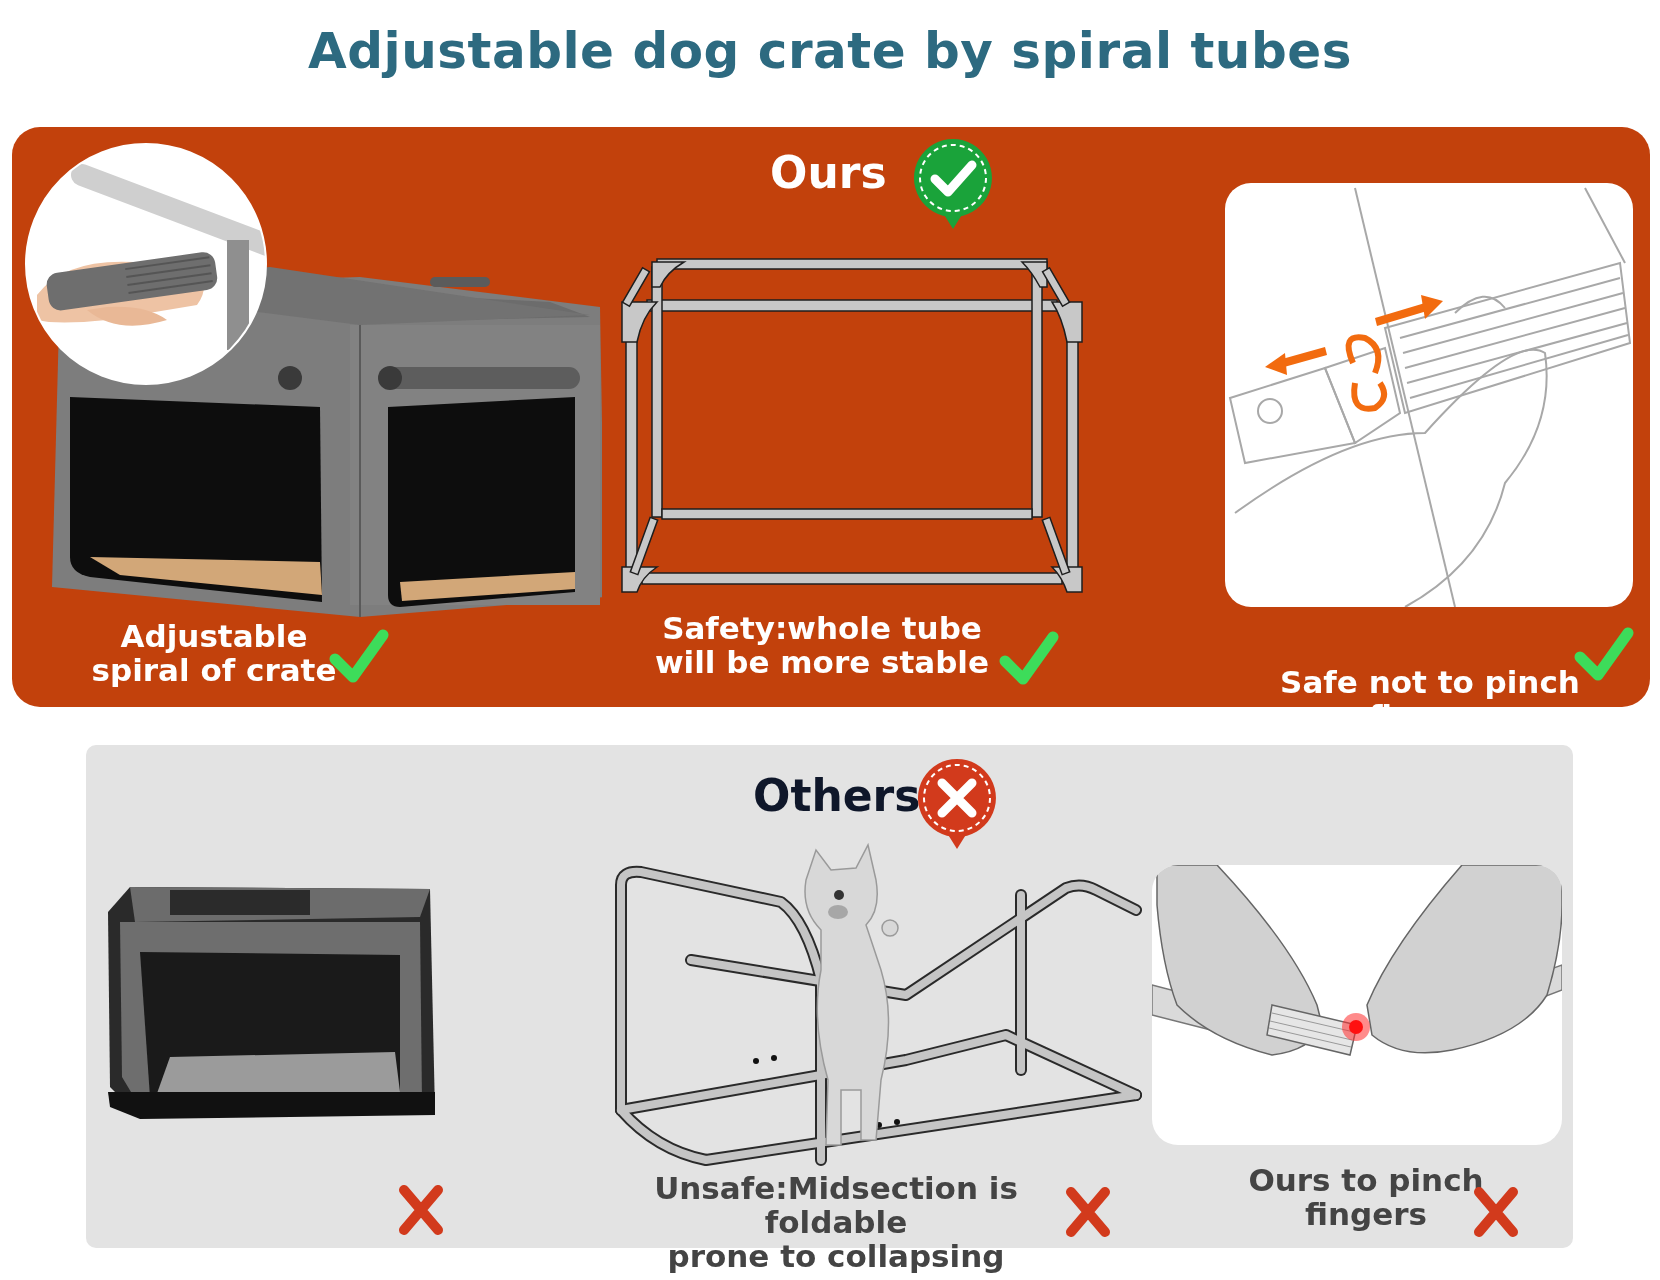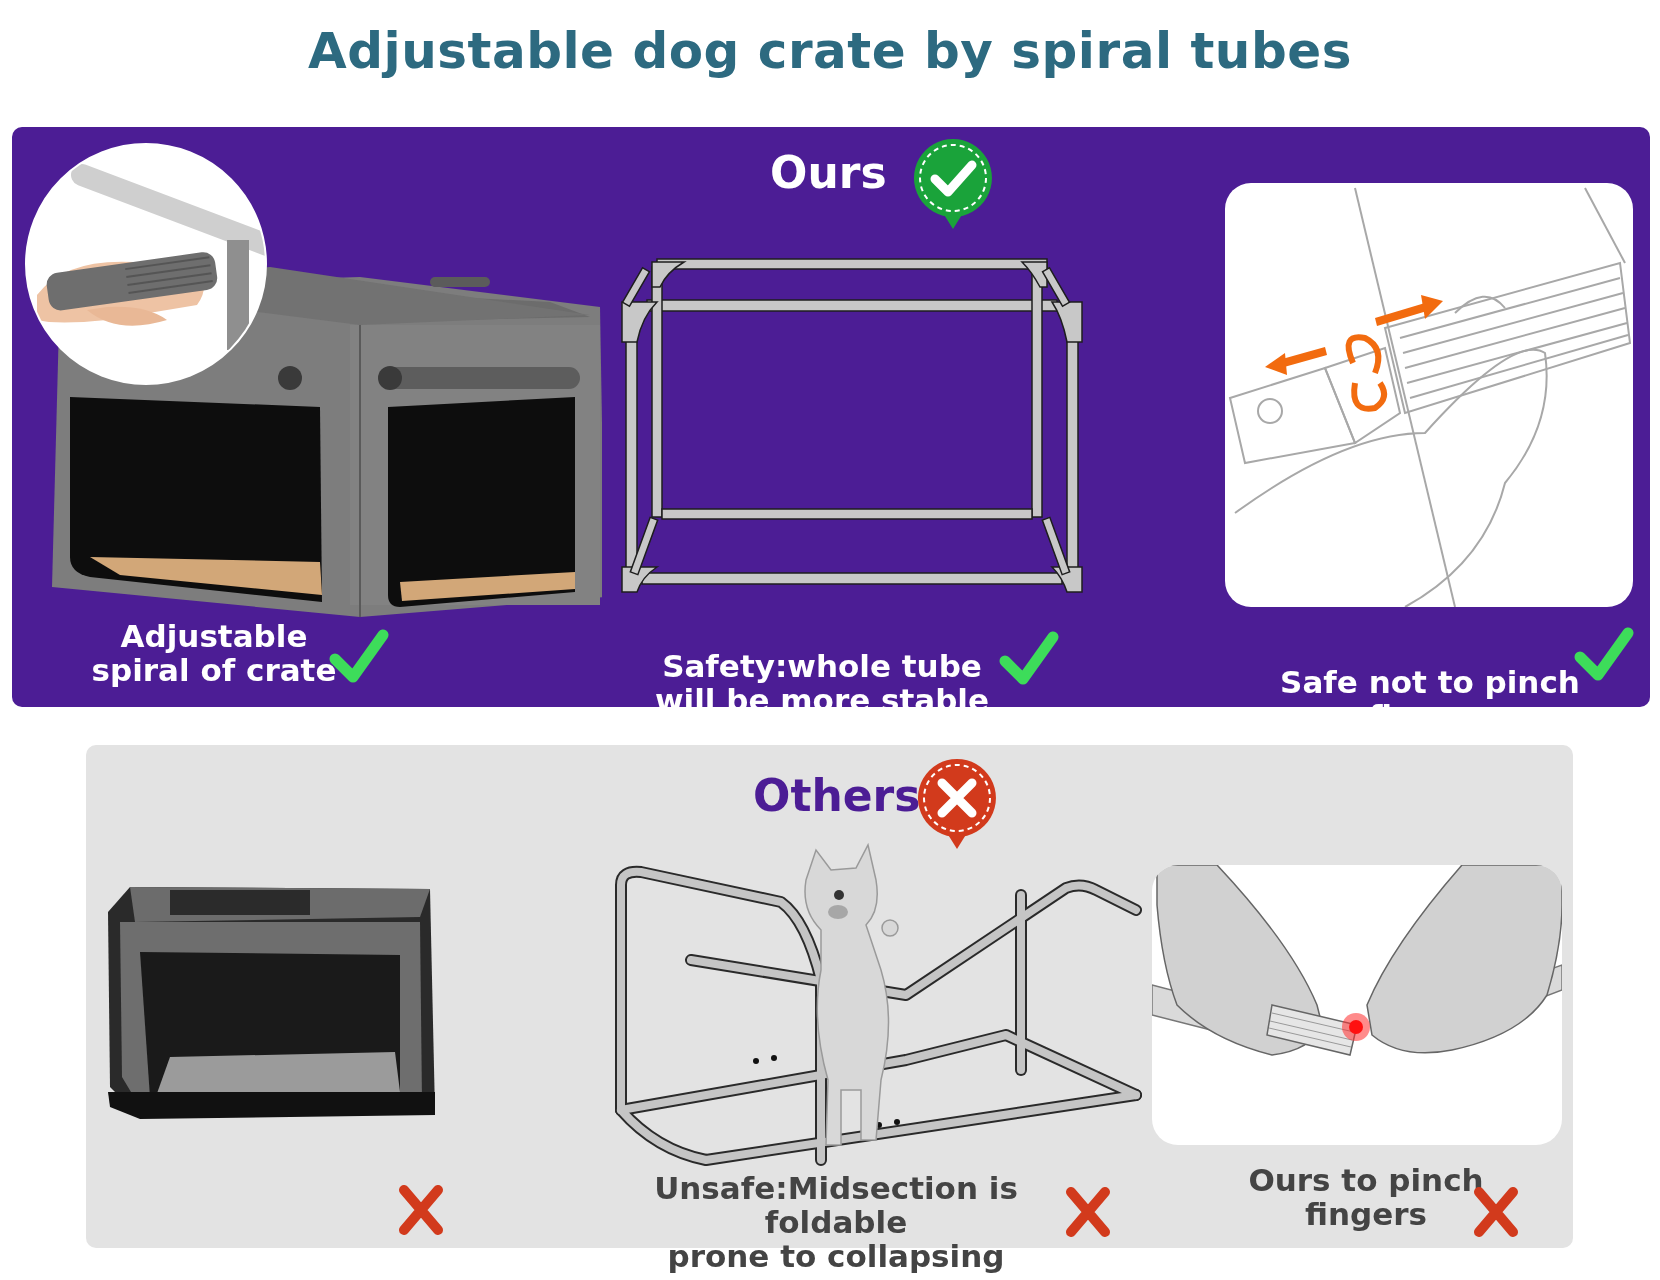--- a/index.html
+++ b/index.html
@@ -26,21 +26,21 @@
   }
   .mark { position: absolute; }
   .abs { position: absolute; }
   .card-white { position: absolute; background: #ffffff; border-radius: 26px; overflow: hidden; }
 </style>
 </head>
 <body>
 
 <div class="title" style="color:#2d6a80;">Adjustable dog crate by spiral tubes</div>
 
-<div class="panel-ours" style="background:#4c1d95;">
+<div class="panel-ours" style="background:#c2410c;border-radius:28px;">
 
   <div class="heading" style="left:758px; top:20px; color:#ffffff;">Ours</div>
   <svg class="badge" style="left:898px; top:8px;" width="86" height="98" viewBox="0 0 86 98">
     <path d="M43 4 A39 39 0 1 1 42.9 4 Z" fill="#1aa33a"></path>
     <path d="M33 78 L43 94 L53 78 Z" fill="#1aa33a"></path>
     <circle cx="43" cy="43" r="33" fill="none" stroke="#ffffff" stroke-width="2" stroke-dasharray="5 4"></circle>
     <path d="M25 44 L38 57 L62 30" fill="none" stroke="#ffffff" stroke-width="9" stroke-linecap="round" stroke-linejoin="round"></path>
   </svg>
 
   <div class="abs" style="left:18px; top:70px; width:572px; height:420px;">
@@ -118,21 +118,21 @@
         <path d="M10 320 L45 320 Q30 330 25 345 L10 345 Z"></path>
         <path d="M440 320 L470 320 L470 345 L455 345 Q450 330 440 320 Z"></path>
 
         <rect x="20" y="20" width="8" height="40" transform="rotate(30 24 40)"></rect>
         <rect x="440" y="20" width="8" height="40" transform="rotate(-30 444 40)"></rect>
         <rect x="28" y="270" width="8" height="58" transform="rotate(20 32 299)"></rect>
         <rect x="440" y="270" width="8" height="58" transform="rotate(-20 444 299)"></rect>
       </g>
     </svg>
   </div>
-  <div class="caption" style="left:640px; top:522px; width:340px; color:#ffffff;">
+  <div class="caption" style="left:640px; top:484px; width:340px; color:#ffffff;">
     <div>Safety:whole tube</div>
     <div>will be more stable</div>
   </div>
   <svg class="mark" style="left:987px; top:504px;" width="60" height="56" viewBox="0 0 60 56">
     <path d="M6 30 L24 48 L54 6" fill="none" stroke="#3ddc5a" stroke-width="11" stroke-linecap="round" stroke-linejoin="round"></path>
   </svg>
 
   <div class="card-white" style="left:1213px; top:56px; width:408px; height:424px;">
     <svg width="408" height="424" viewBox="0 0 408 424">
       <g fill="none" stroke="#a8a8a8" stroke-width="2">
@@ -167,21 +167,21 @@
     <div>Safe not to pinch</div>
     <div>fingers</div>
   </div>
   <svg class="mark" style="left:1562px; top:500px;" width="60" height="56" viewBox="0 0 60 56">
     <path d="M6 30 L24 48 L54 6" fill="none" stroke="#3ddc5a" stroke-width="11" stroke-linecap="round" stroke-linejoin="round"></path>
   </svg>
 </div>
 
 <div class="panel-others" style="background:#e3e3e3;">
 
-  <div class="heading" style="left:667px; top:25px; color:#4c1d95;">Others</div>
+  <div class="heading" style="left:667px; top:25px; color:#0f172a;">Others</div>
   <svg class="badge" style="left:828px; top:10px;" width="86" height="98" viewBox="0 0 86 98">
     <path d="M43 4 A39 39 0 1 1 42.9 4 Z" fill="#d23a1c"></path>
     <path d="M33 78 L43 94 L53 78 Z" fill="#d23a1c"></path>
     <circle cx="43" cy="43" r="33" fill="none" stroke="#ffffff" stroke-width="2" stroke-dasharray="5 4"></circle>
     <path d="M28 28 L58 58 M58 28 L28 58" stroke="#ffffff" stroke-width="9" stroke-linecap="round"></path>
   </svg>
 
   <div class="abs" style="left:14px; top:122px; width:350px; height:265px;">
     <svg width="350" height="265" viewBox="0 0 350 265">
       <polygon points="30,20 330,22 335,245 40,250 10,220 8,45" fill="#2a2a2a"></polygon>

